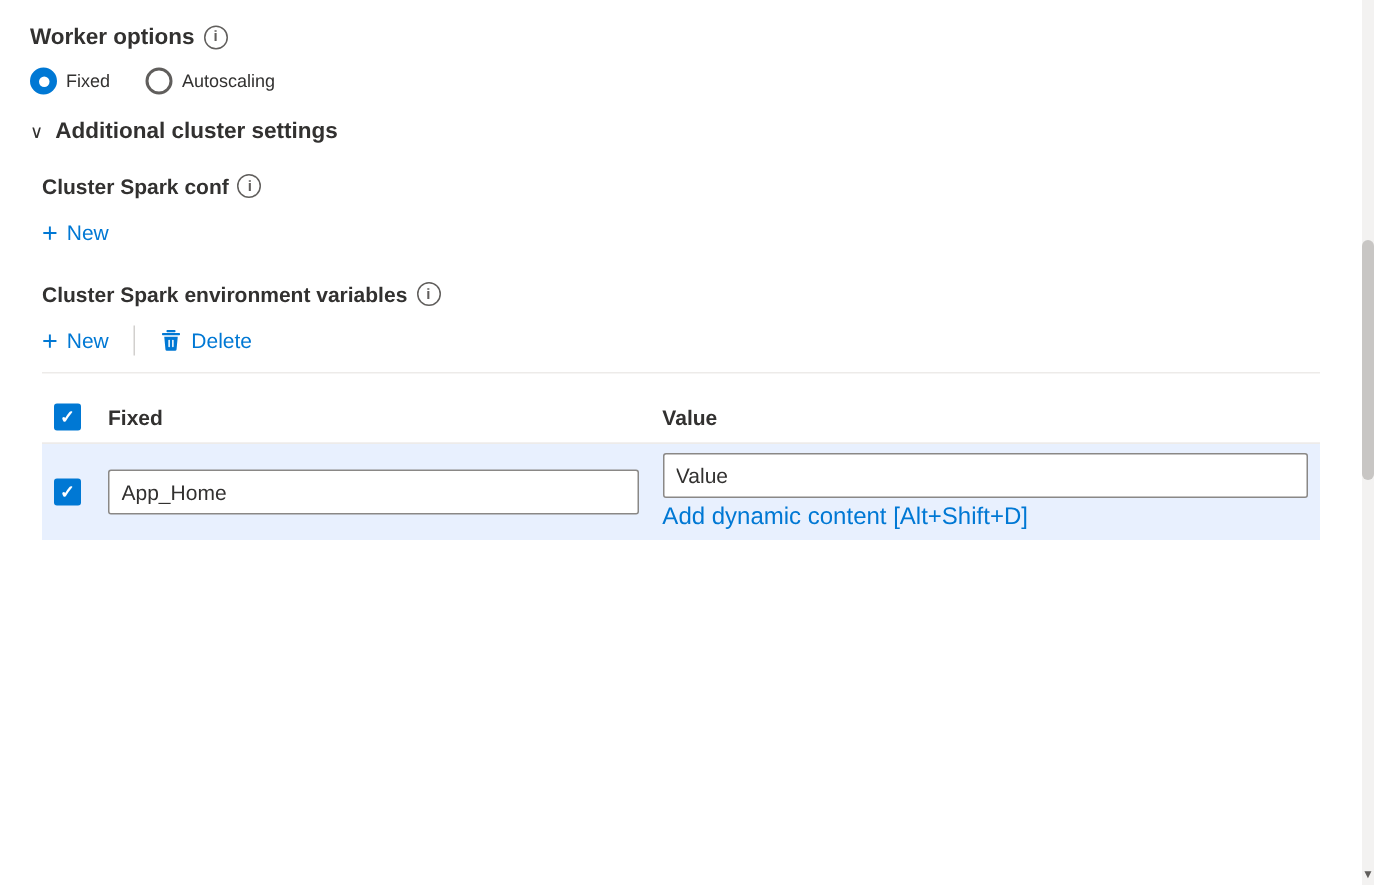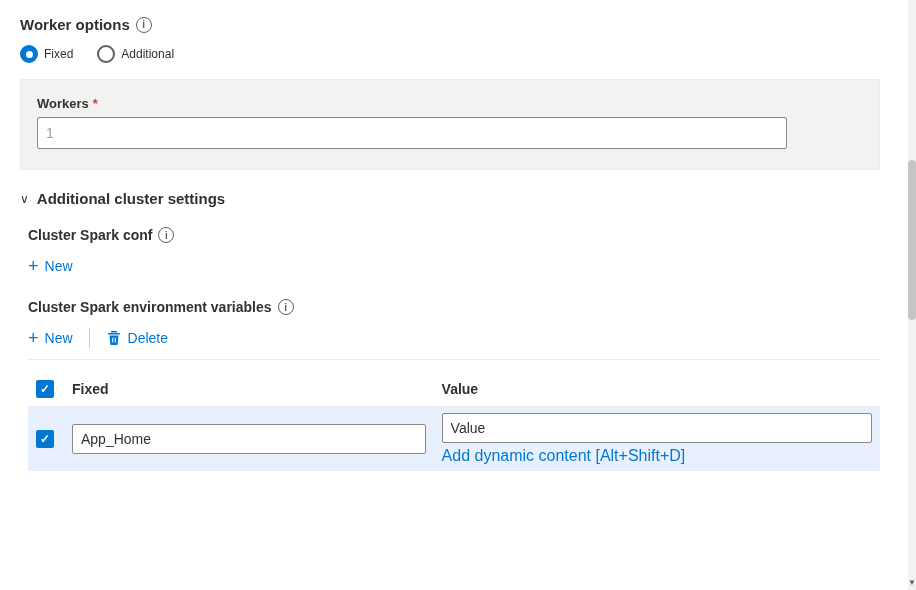--- a/index.html
+++ b/index.html
@@ -340,31 +340,24 @@
     </span>
   </div>
 
   <div class="radio-group">
     <div class="radio-option">
       <div class="radio-circle checked"></div>
       <span class="radio-label">Fixed</span>
     </div>
     <div class="radio-option">
       <div class="radio-circle unchecked"></div>
-      <span class="radio-label">Additional</span>
+      <span class="radio-label">Autoscaling</span>
     </div>
   </div>
 
-  <div class="workers-box">
-    <div class="field-label">
-      <span>Workers</span>
-      <span class="required-star">*</span>
-    </div>
-    <input type="text" class="text-input" value="" placeholder="1" style="">
-  </div>
 
   <div class="collapsible-header">
     <span class="chevron-icon">∨</span>
     <span class="collapsible-title">Additional cluster settings</span>
   </div>
 
   <div class="sub-section">
     <div class="sub-section-title">
       <span>Cluster Spark conf</span>
       <span class="info-icon">

